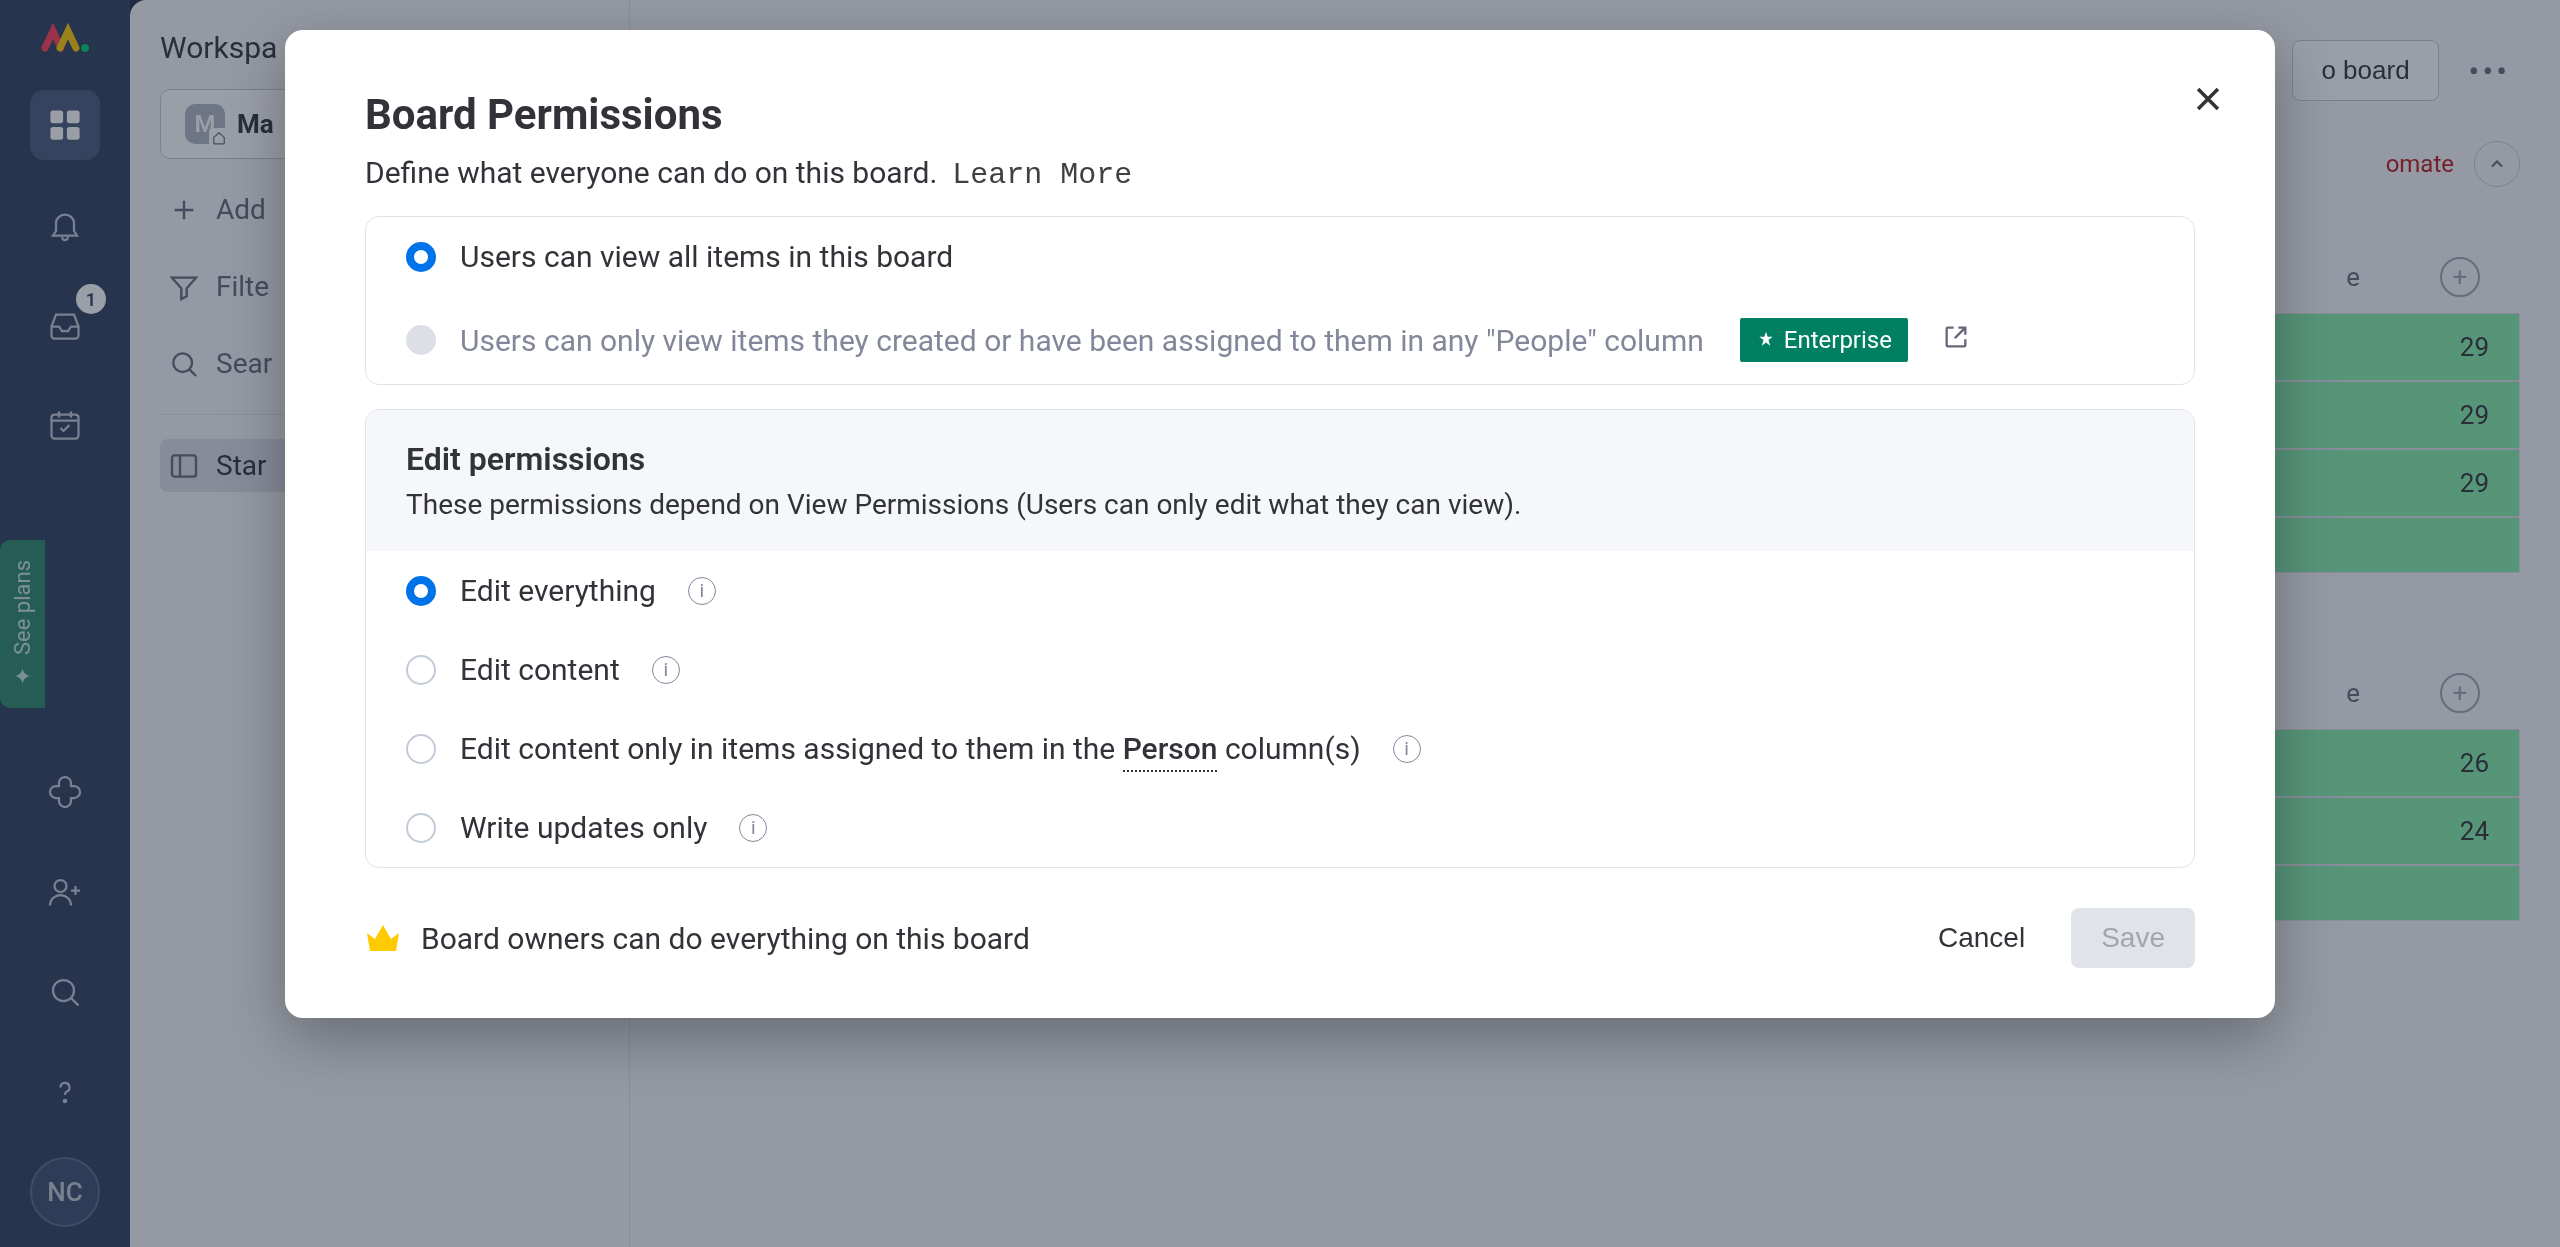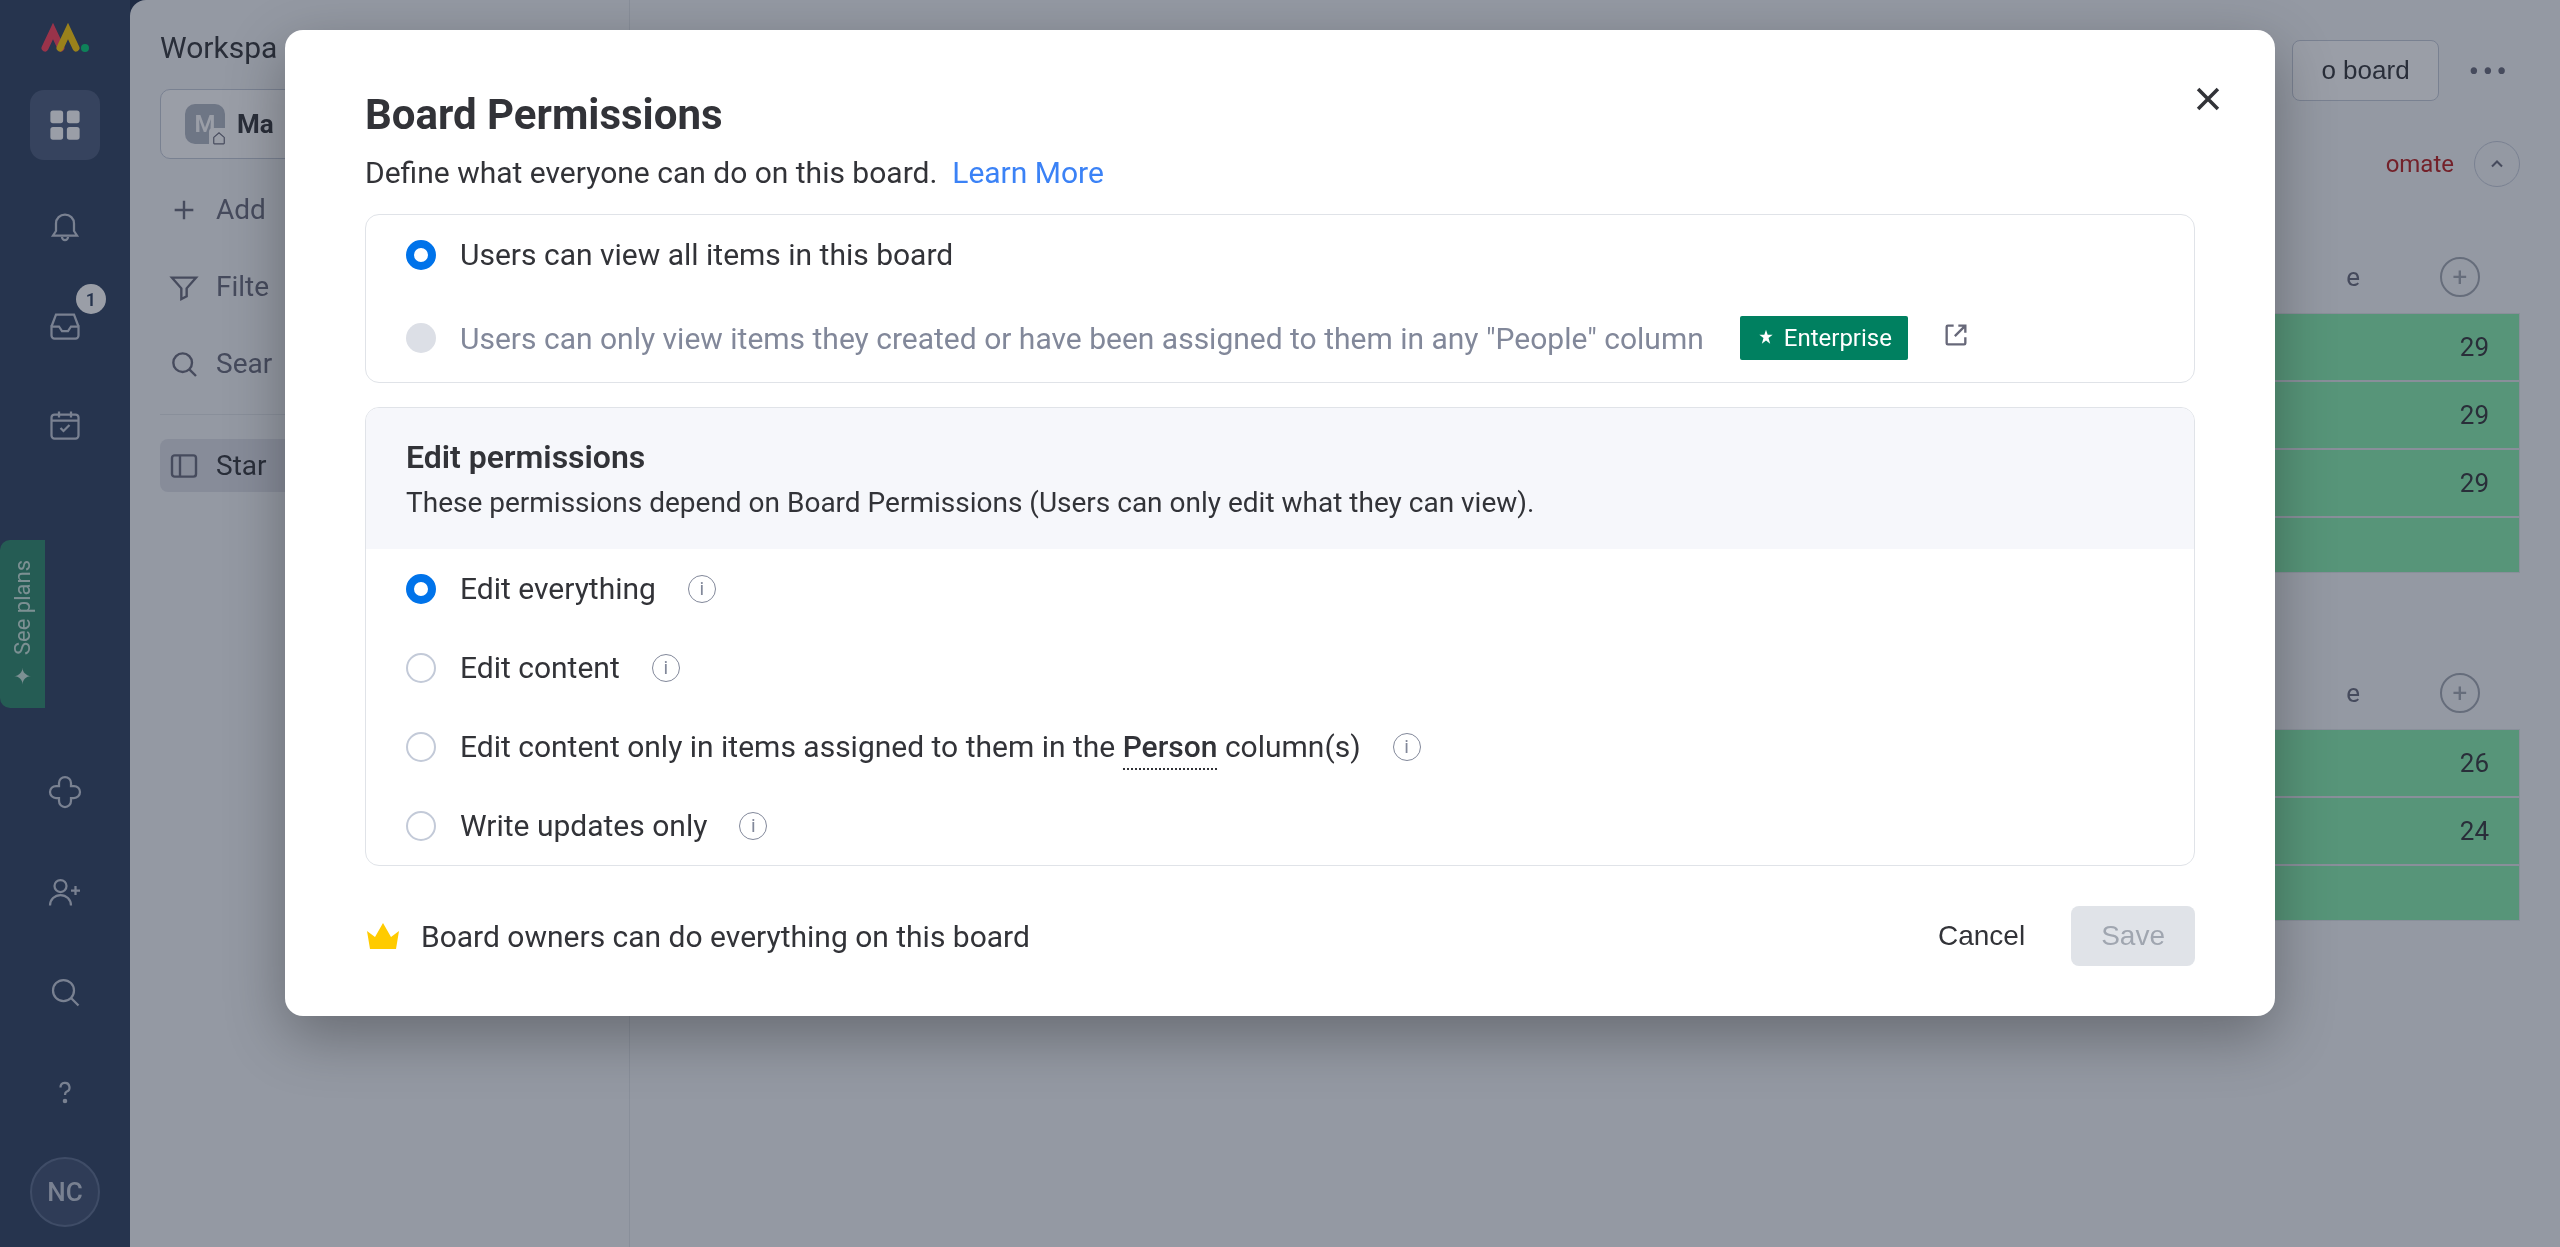--- a/index.html
+++ b/index.html
@@ -308,22 +308,23 @@
       font-size: 42px;
       font-weight: 700;
       color: #323338;
       margin-bottom: 16px;
     }
     .modal-subtitle {
       font-size: 30px;
       color: #323338;
     }
     .learn-more {
-      color: #3b82f6;
-      cursor: pointer;
+      color: #404040;
+      cursor: pointer;
+      font-family: Liberation Mono, monospace;
     }
     
     .perm-box {
       border: 1px solid #e0e3e8;
       border-radius: 14px;
       margin-top: 24px;
       overflow: hidden;
     }
     .perm-row {
       display: flex;
@@ -627,21 +628,21 @@
           <svg viewBox="0 0 24 24" fill="none" stroke="#676879" stroke-width="2">
               <path d="M14 4h6v6M20 4l-9 9M10 4H5a1 1 0 0 0-1 1v14a1 1 0 0 0 1 1h14a1 1 0 0 0 1-1v-5"></path>
             </svg>
         </span>
       </div>
     </div>
 
     <div class="perm-box">
       <div class="section-header">
         <div class="section-title">Edit permissions</div>
-        <div class="section-desc">These permissions depend on Board Permissions (Users can only edit what they can view).</div>
+        <div class="section-desc">These permissions depend on View Permissions (Users can only edit what they can view).</div>
       </div>
       <div class="perm-row">
         <div class="radio checked"></div>
         <span>Edit everything</span>
         <span class="info-icon">i</span>
       </div>
       <div class="perm-row">
         <div class="radio"></div>
         <span>Edit content</span>
         <span class="info-icon">i</span>

